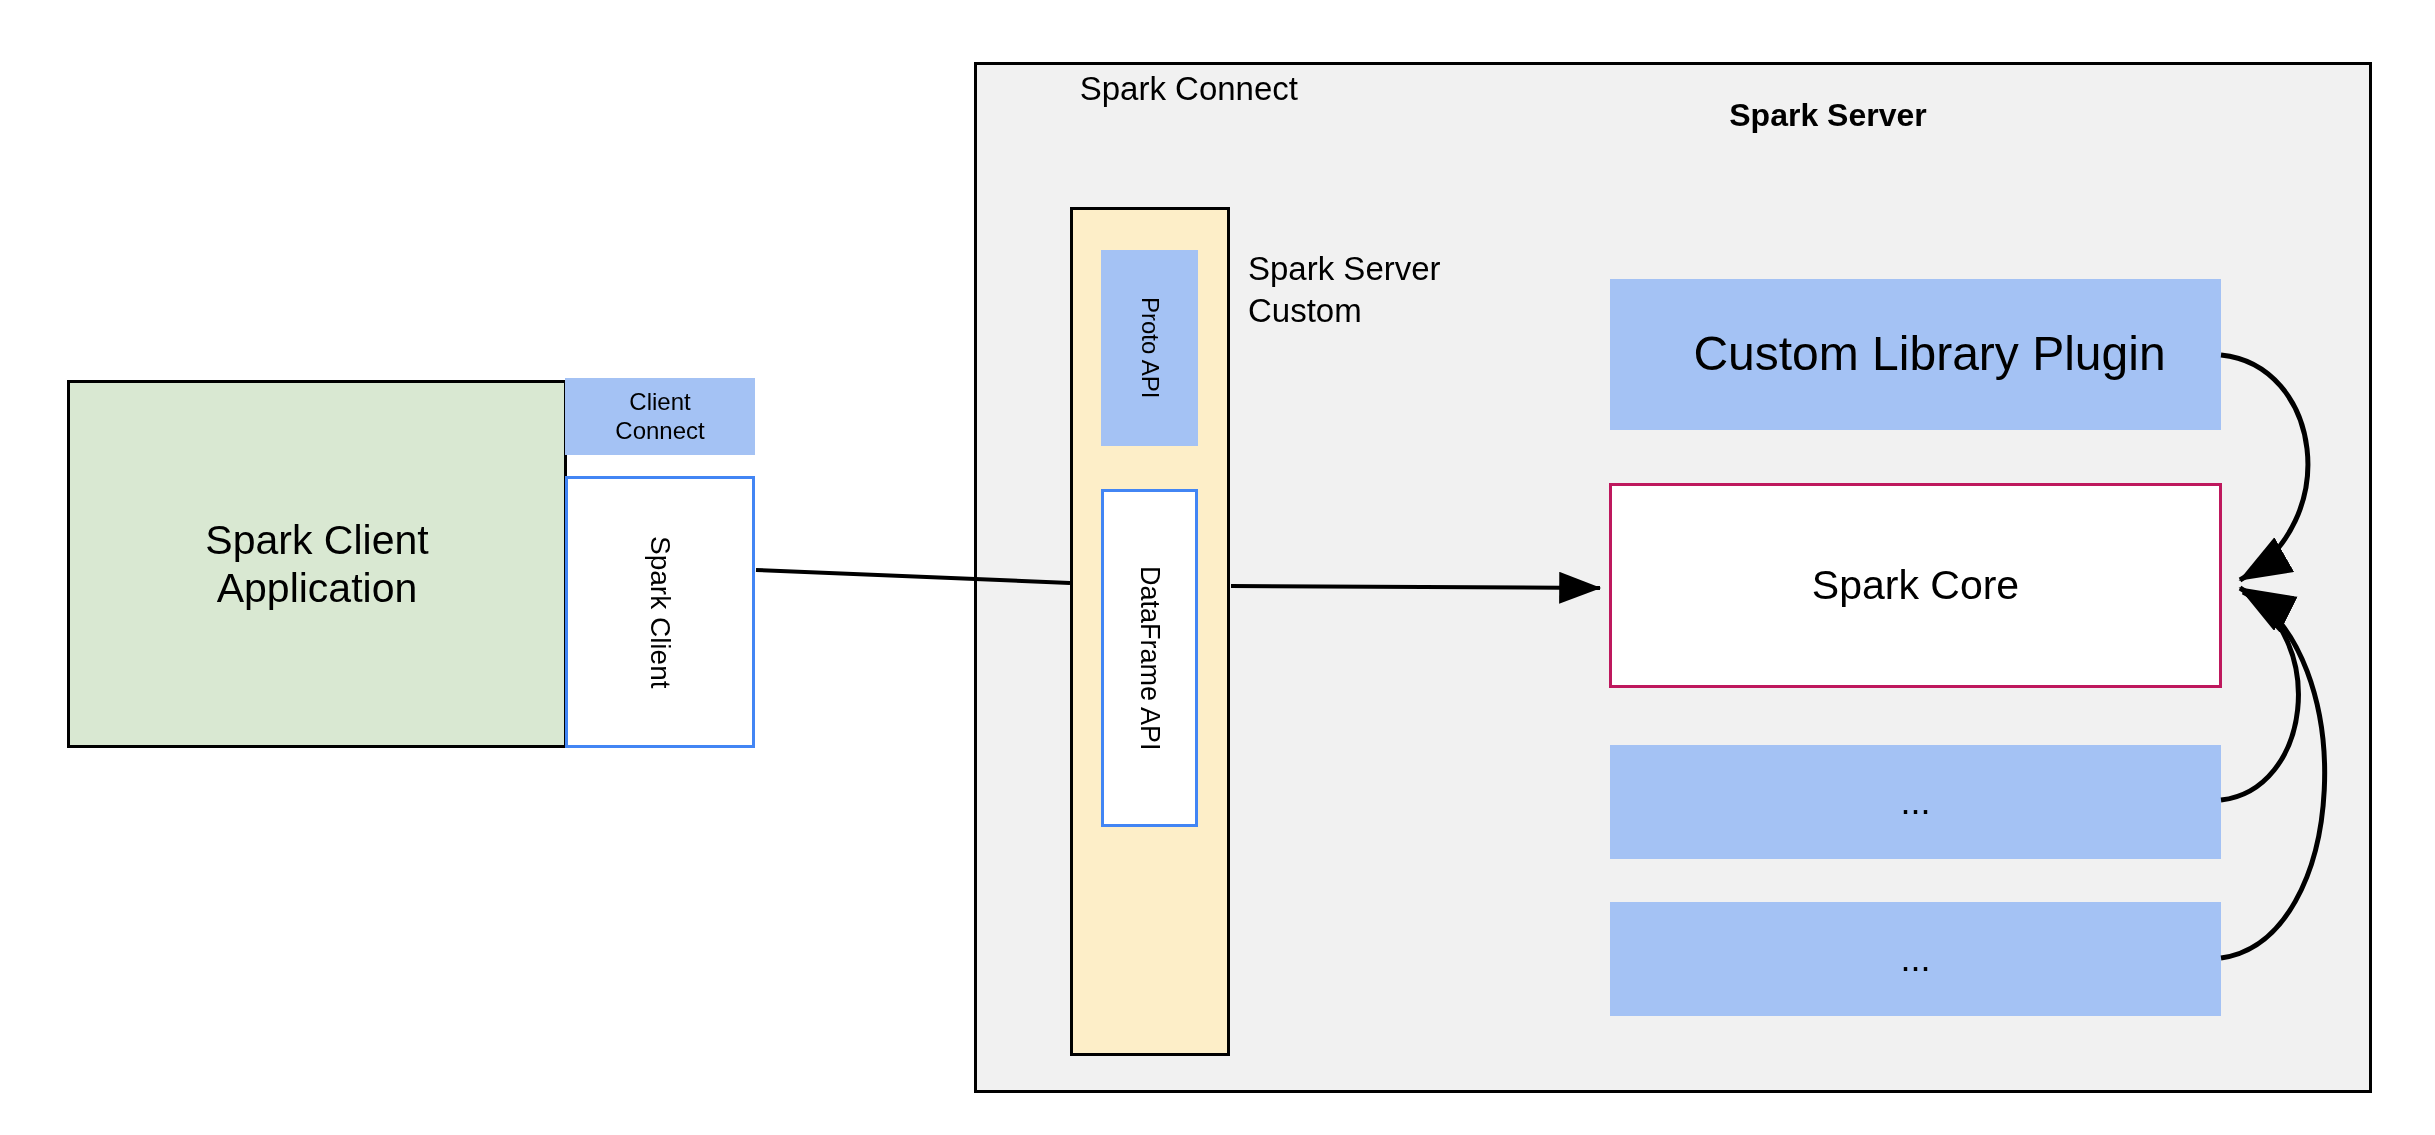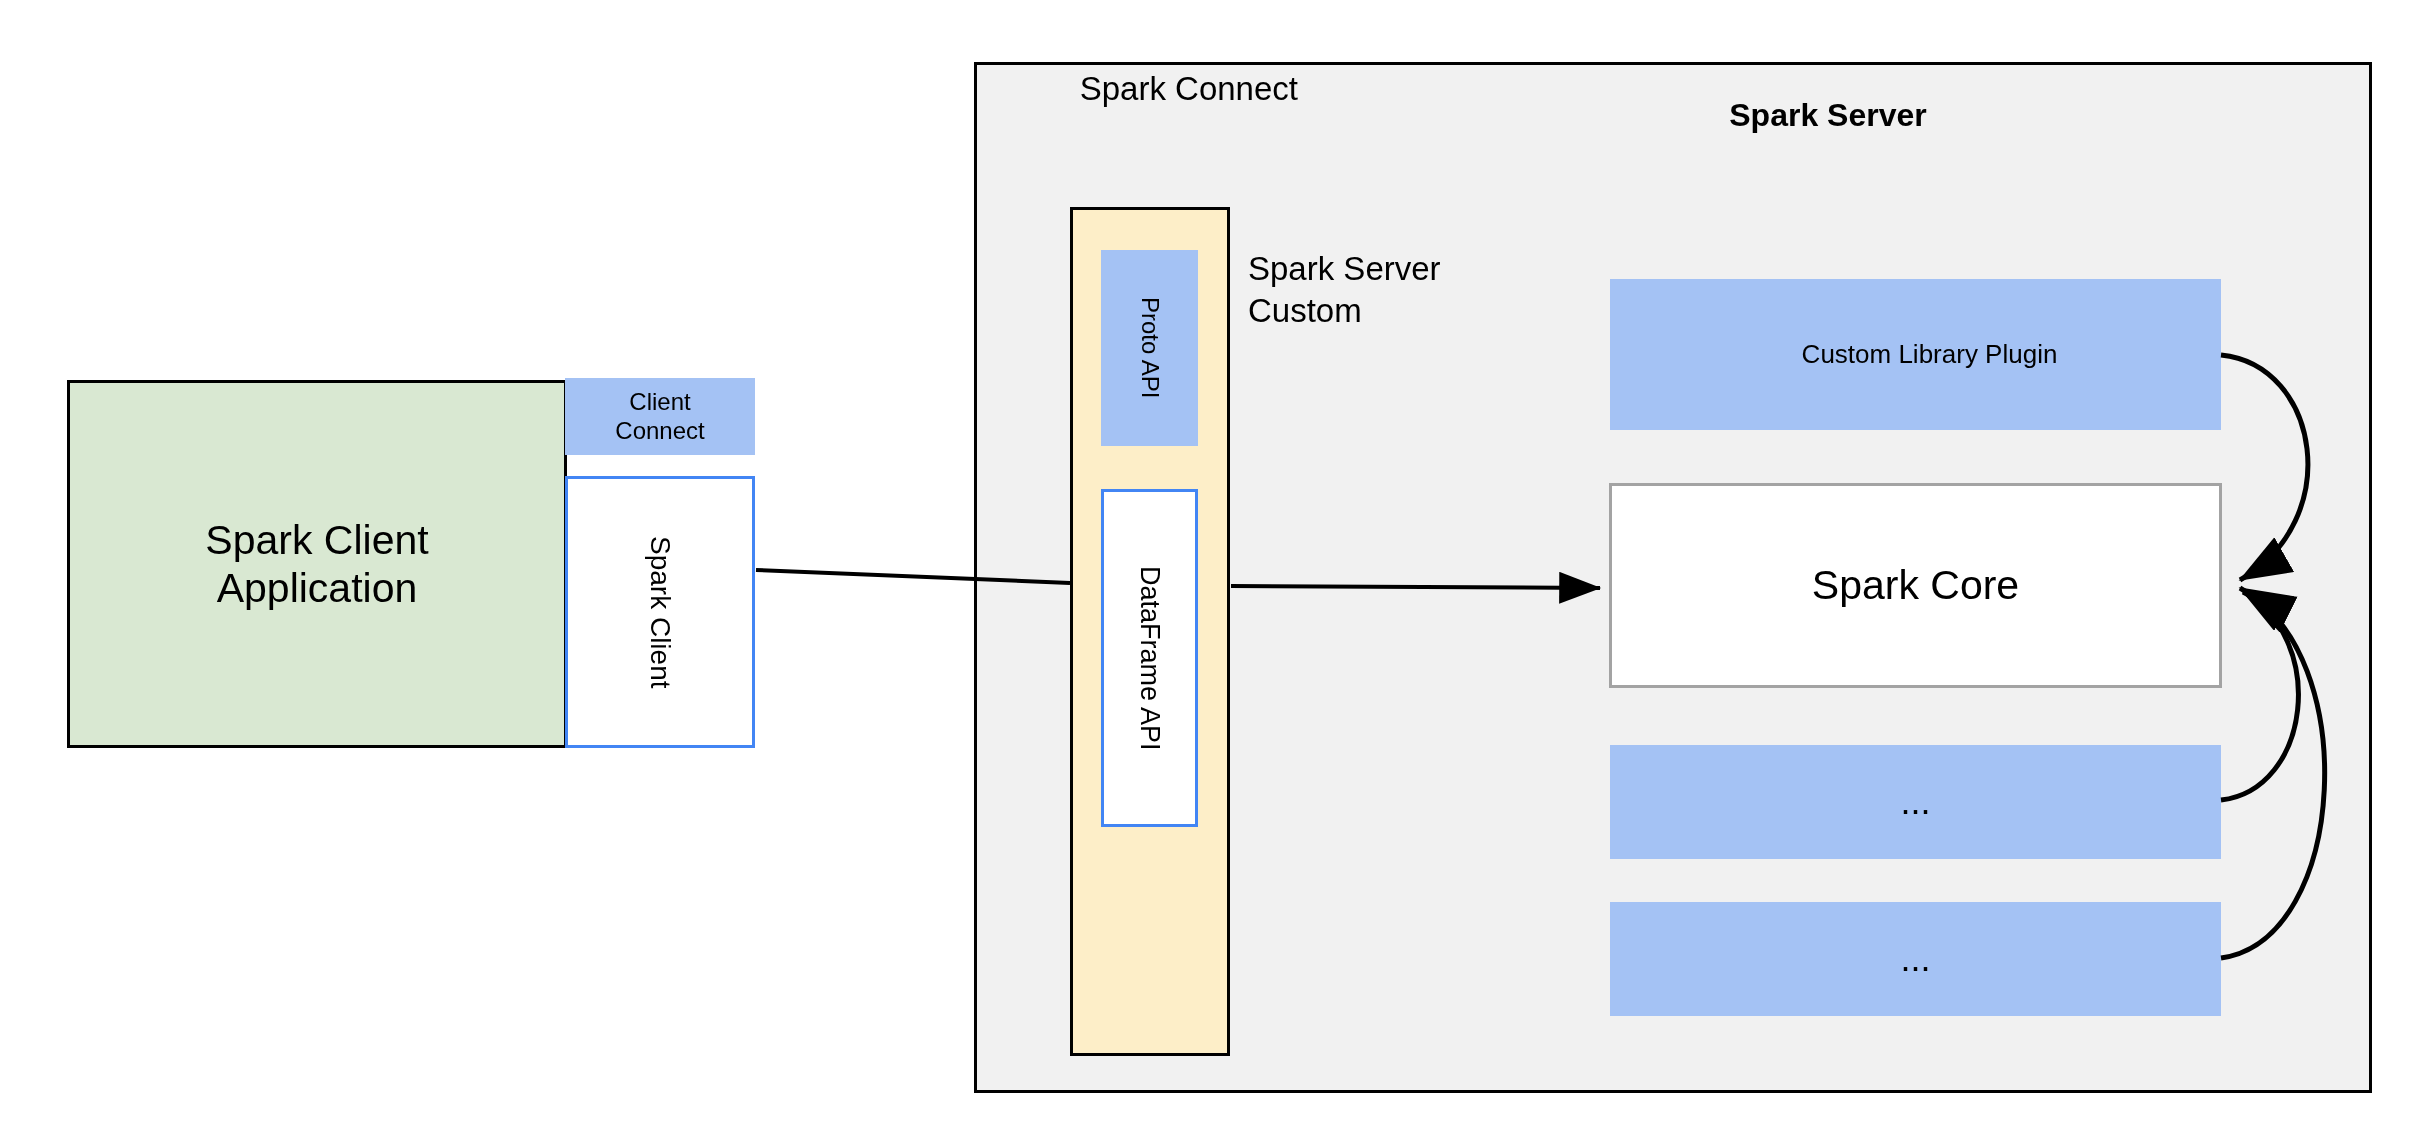--- a/index.html
+++ b/index.html
@@ -161,32 +161,32 @@
   }
 
   
   #custom-plugin {
     left: 1610px;
     top: 279px;
     width: 611px;
     height: 151px;
     background: #a4c2f4;
     border: none;
-    font-size: 26px;
+    font-size: 48px;
     z-index: 3;
     padding-left: 28px;
   }
 
   #spark-core {
     left: 1609px;
     top: 483px;
     width: 613px;
     height: 205px;
     background: #ffffff;
-    border: 3px solid #a3a3a3;
+    border: 3px solid #be185d;
     font-size: 41px;
     z-index: 3;
   }
 
   #dots-1 {
     left: 1610px;
     top: 745px;
     width: 611px;
     height: 114px;
     background: #a4c2f4;

